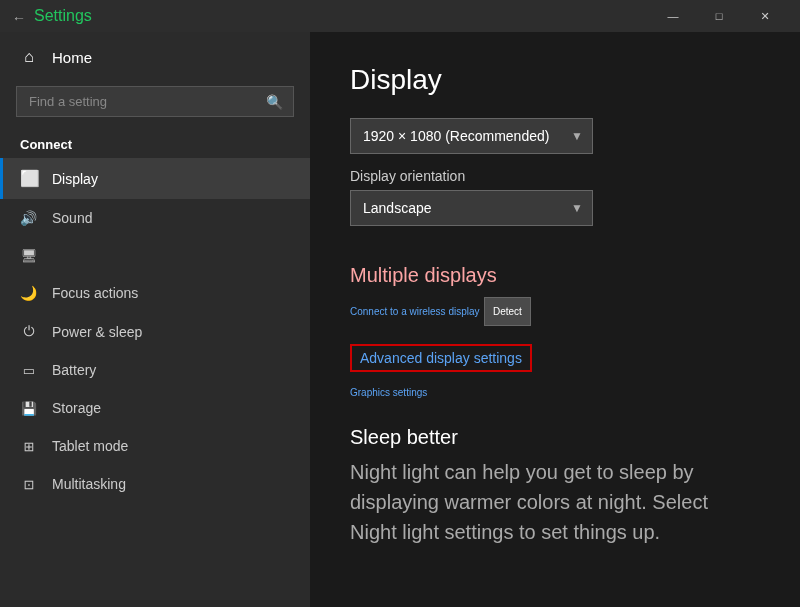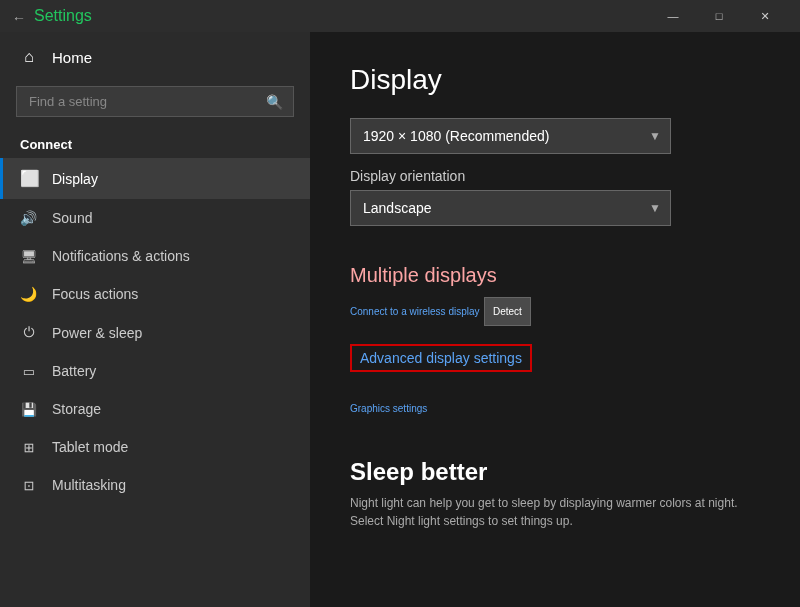--- a/index.html
+++ b/index.html
@@ -154,21 +154,21 @@
 
     .page-title {
       font-size: 28px;
       font-weight: 300;
       color: #ffffff;
       margin-bottom: 22px;
     }
     .dropdown-wrapper {
       position: relative;
       display: inline-block;
-      width: 321px;
+      width: 243px;
       margin-bottom: 14px;
     }
     .dropdown-wrapper select {
       width: 100%;
       background: #3a3a3a;
       border: 1px solid #666;
       color: #ffffff;
       padding: 9px 36px 9px 12px;
       font-size: 14px;
       appearance: none;
@@ -226,32 +226,32 @@
       margin-bottom: 18px;
     }
 
     .advanced-link {
       display: inline-block;
       color: #5ba3f5;
       font-size: 14px;
       cursor: pointer;
       border: 2px solid #cc0000;
       padding: 4px 8px;
-      margin-bottom: 26px;
+      margin-bottom: 10px;
       text-decoration: none;
     }
 
     .sleep-section-title {
-      font-size: 24px;
-      font-weight: 700;
-      color: #ffffff;
-      margin: 32px 0 8px 0;
+      font-size: 20px;
+      font-weight: 400;
+      color: #ffffff;
+      margin: 16px 0 8px 0;
     }
     .sleep-info-text {
-      font-size: 12px;
+      font-size: 20px;
       color: #aaaaaa;
       line-height: 1.5;
       max-width: 420px;
     }
   </style>
 </head>
 <body>
 
 <div class="titlebar">
   <div class="titlebar-left">
@@ -286,21 +286,20 @@
       <span>Display</span>
     </div>
 
     <div class="sidebar-item">
       <span class="sidebar-icon" style="font-size:14px;">🔊</span>
       <span>Sound</span>
     </div>
 
     <div class="sidebar-item">
       <span class="sidebar-icon" style="font-size:13px;">🖥</span>
-      <span>Notifications &amp; actions</span>
     </div>
 
     <div class="sidebar-item">
       <span class="sidebar-icon" style="font-size:14px;">🌙</span>
       <span>Focus actions</span>
     </div>
 
     <div class="sidebar-item">
       <span class="sidebar-icon" style="font-size:14px;">⏻</span>
       <span>Power &amp; sleep</span>

